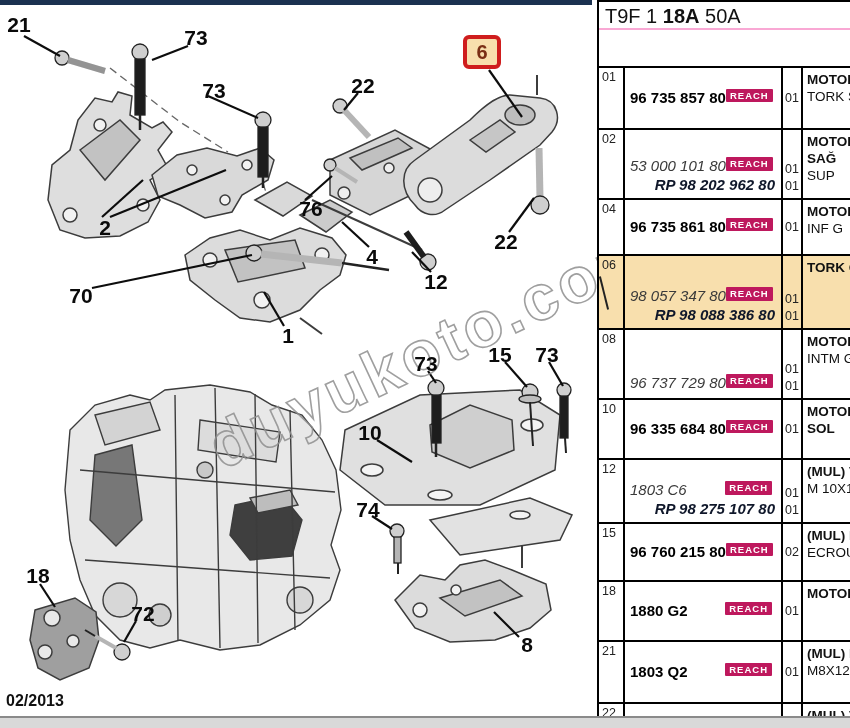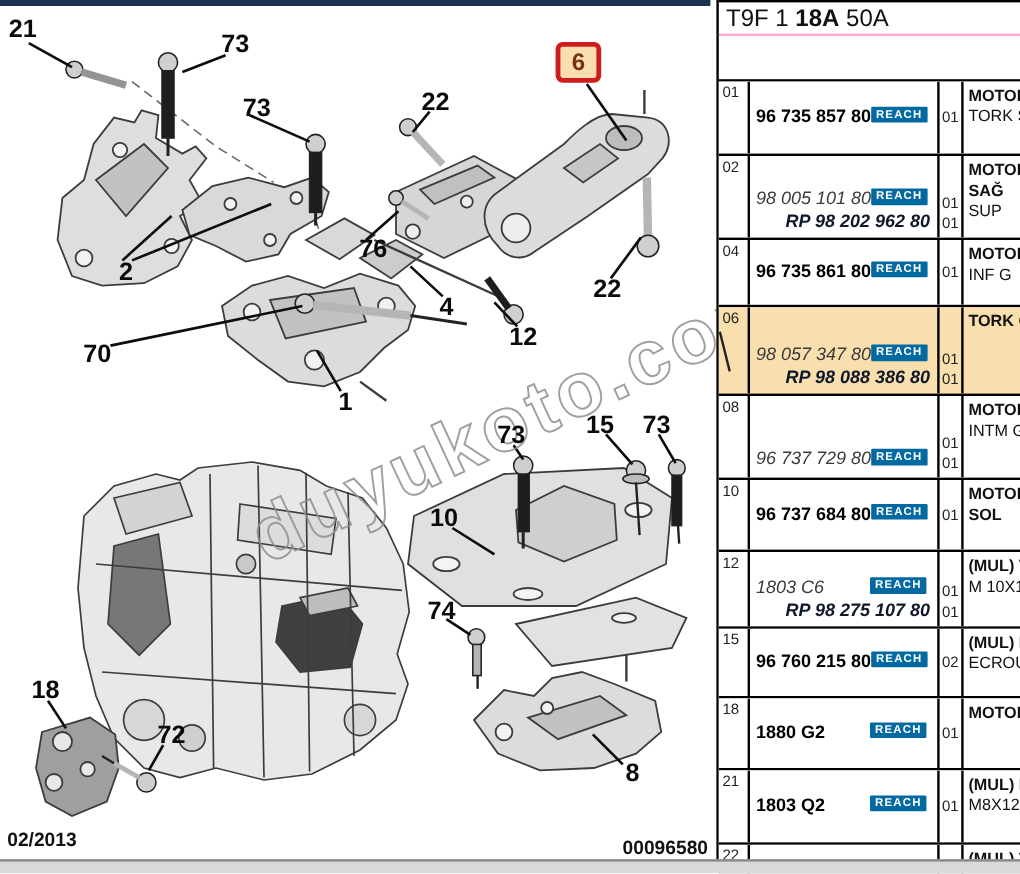--- a/index.html
+++ b/index.html
@@ -31,21 +31,21 @@
          font-size:12.5px;color:#222;padding:2px 0 0 3px;position:relative;}
   .trow.hl .c-num::after{content:"";position:absolute;left:4px;top:20px;width:2px;height:34px;
          background:#222;transform:rotate(-14deg);}
   .c-part{width:156px;flex:0 0 156px;box-sizing:border-box;display:flex;flex-direction:column;
           justify-content:flex-end;padding-bottom:5px;}
   .c-part.center{justify-content:center;padding-bottom:0;}
   .part-main{display:flex;align-items:flex-start;margin-bottom:2px;}
   .part-no{padding-left:5px;font-size:15px;white-space:nowrap;}
   .part-no.new{font-weight:bold;color:#000;}
   .part-no.old{font-style:italic;color:#3a3a3a;}
-  .reach{margin-left:auto;margin-right:9px;background:#0369a1;color:#fff;font-weight:bold;
+  .reach{margin-left:auto;margin-right:9px;background:#be185d;color:#fff;font-weight:bold;
          font-size:9.5px;letter-spacing:1px;padding:2px 4px 2px 4px;line-height:1;border-radius:1px;}
   .part-rp{font-weight:bold;font-style:italic;font-size:15px;text-align:right;padding-right:6px;
            white-space:nowrap;color:#0f172a;}
   .c-qty{width:22px;flex:0 0 22px;border-left:2px solid #000;border-right:2px solid #000;box-sizing:border-box;
          display:flex;flex-direction:column;justify-content:flex-end;padding-bottom:3px;
          font-size:12.5px;color:#222;line-height:17px;text-align:left;padding-left:2px;}
   .c-qty.center{justify-content:center;padding-bottom:0;}
   .c-desc{flex:1 1 auto;box-sizing:border-box;padding:3px 0 0 4px;font-size:13.5px;line-height:17px;
           overflow:hidden;white-space:nowrap;}
   .c-desc .b{font-weight:bold;}
@@ -254,21 +254,20 @@
         <div class="callout" style="left: 547px; top: 354px;">73</div>
         <div class="callout" style="left: 370px; top: 432px;">10</div>
         <div class="callout" style="left: 368px; top: 509px;">74</div>
         <div class="callout" style="left: 527px; top: 644px;">8</div>
         <div class="callout" style="left: 38px; top: 575px;">18</div>
         <div class="callout" style="left: 143px; top: 613px;">72</div>
         <div class="callout hl" style="left: 482px; top: 52px;">6</div>
       </div>
 
     <div class="footer-date">02/2013</div>
-    <div class="footer-doc">00096580</div>
   </div>
 
   <div class="panel">
     <div class="title"><span>T9F 1 </span><b>18A</b><span> 50A</span></div>
     <div class="spacer"></div>
     <div>
         <div class="trow" style="height: 62px;">
     <div class="c-num"><span>01</span></div>
     <div class="c-part center">
       <div class="part-main">
@@ -282,21 +281,21 @@
           </div>
     <div class="c-desc">
             <div class="b">MOTOR</div>
             <div>TORK S</div>
           </div>
   </div>
         <div class="trow" style="height: 70px;">
     <div class="c-num"><span>02</span></div>
     <div class="c-part">
       <div class="part-main">
-        <span class="part-no old">98 005 101 80</span>
+        <span class="part-no old">53 000 101 80</span>
         <span class="reach">REACH</span>
       </div>
       <div class="part-rp">RP 98 202 962 80</div>
     </div>
     <div class="c-qty">
             <span>01</span>
             <span>01</span>
           </div>
     <div class="c-desc">
             <div class="b">MOTOR</div>
@@ -352,21 +351,21 @@
           </div>
     <div class="c-desc">
             <div class="b">MOTOR</div>
             <div>INTM G</div>
           </div>
   </div>
         <div class="trow" style="height: 60px;">
     <div class="c-num"><span>10</span></div>
     <div class="c-part center">
       <div class="part-main">
-        <span class="part-no new">96 737 684 80</span>
+        <span class="part-no new">96 335 684 80</span>
         <span class="reach">REACH</span>
       </div>
 
     </div>
     <div class="c-qty center">
             <span>01</span>
           </div>
     <div class="c-desc">
             <div class="b">MOTOR</div>
             <div class="b">SOL</div>

